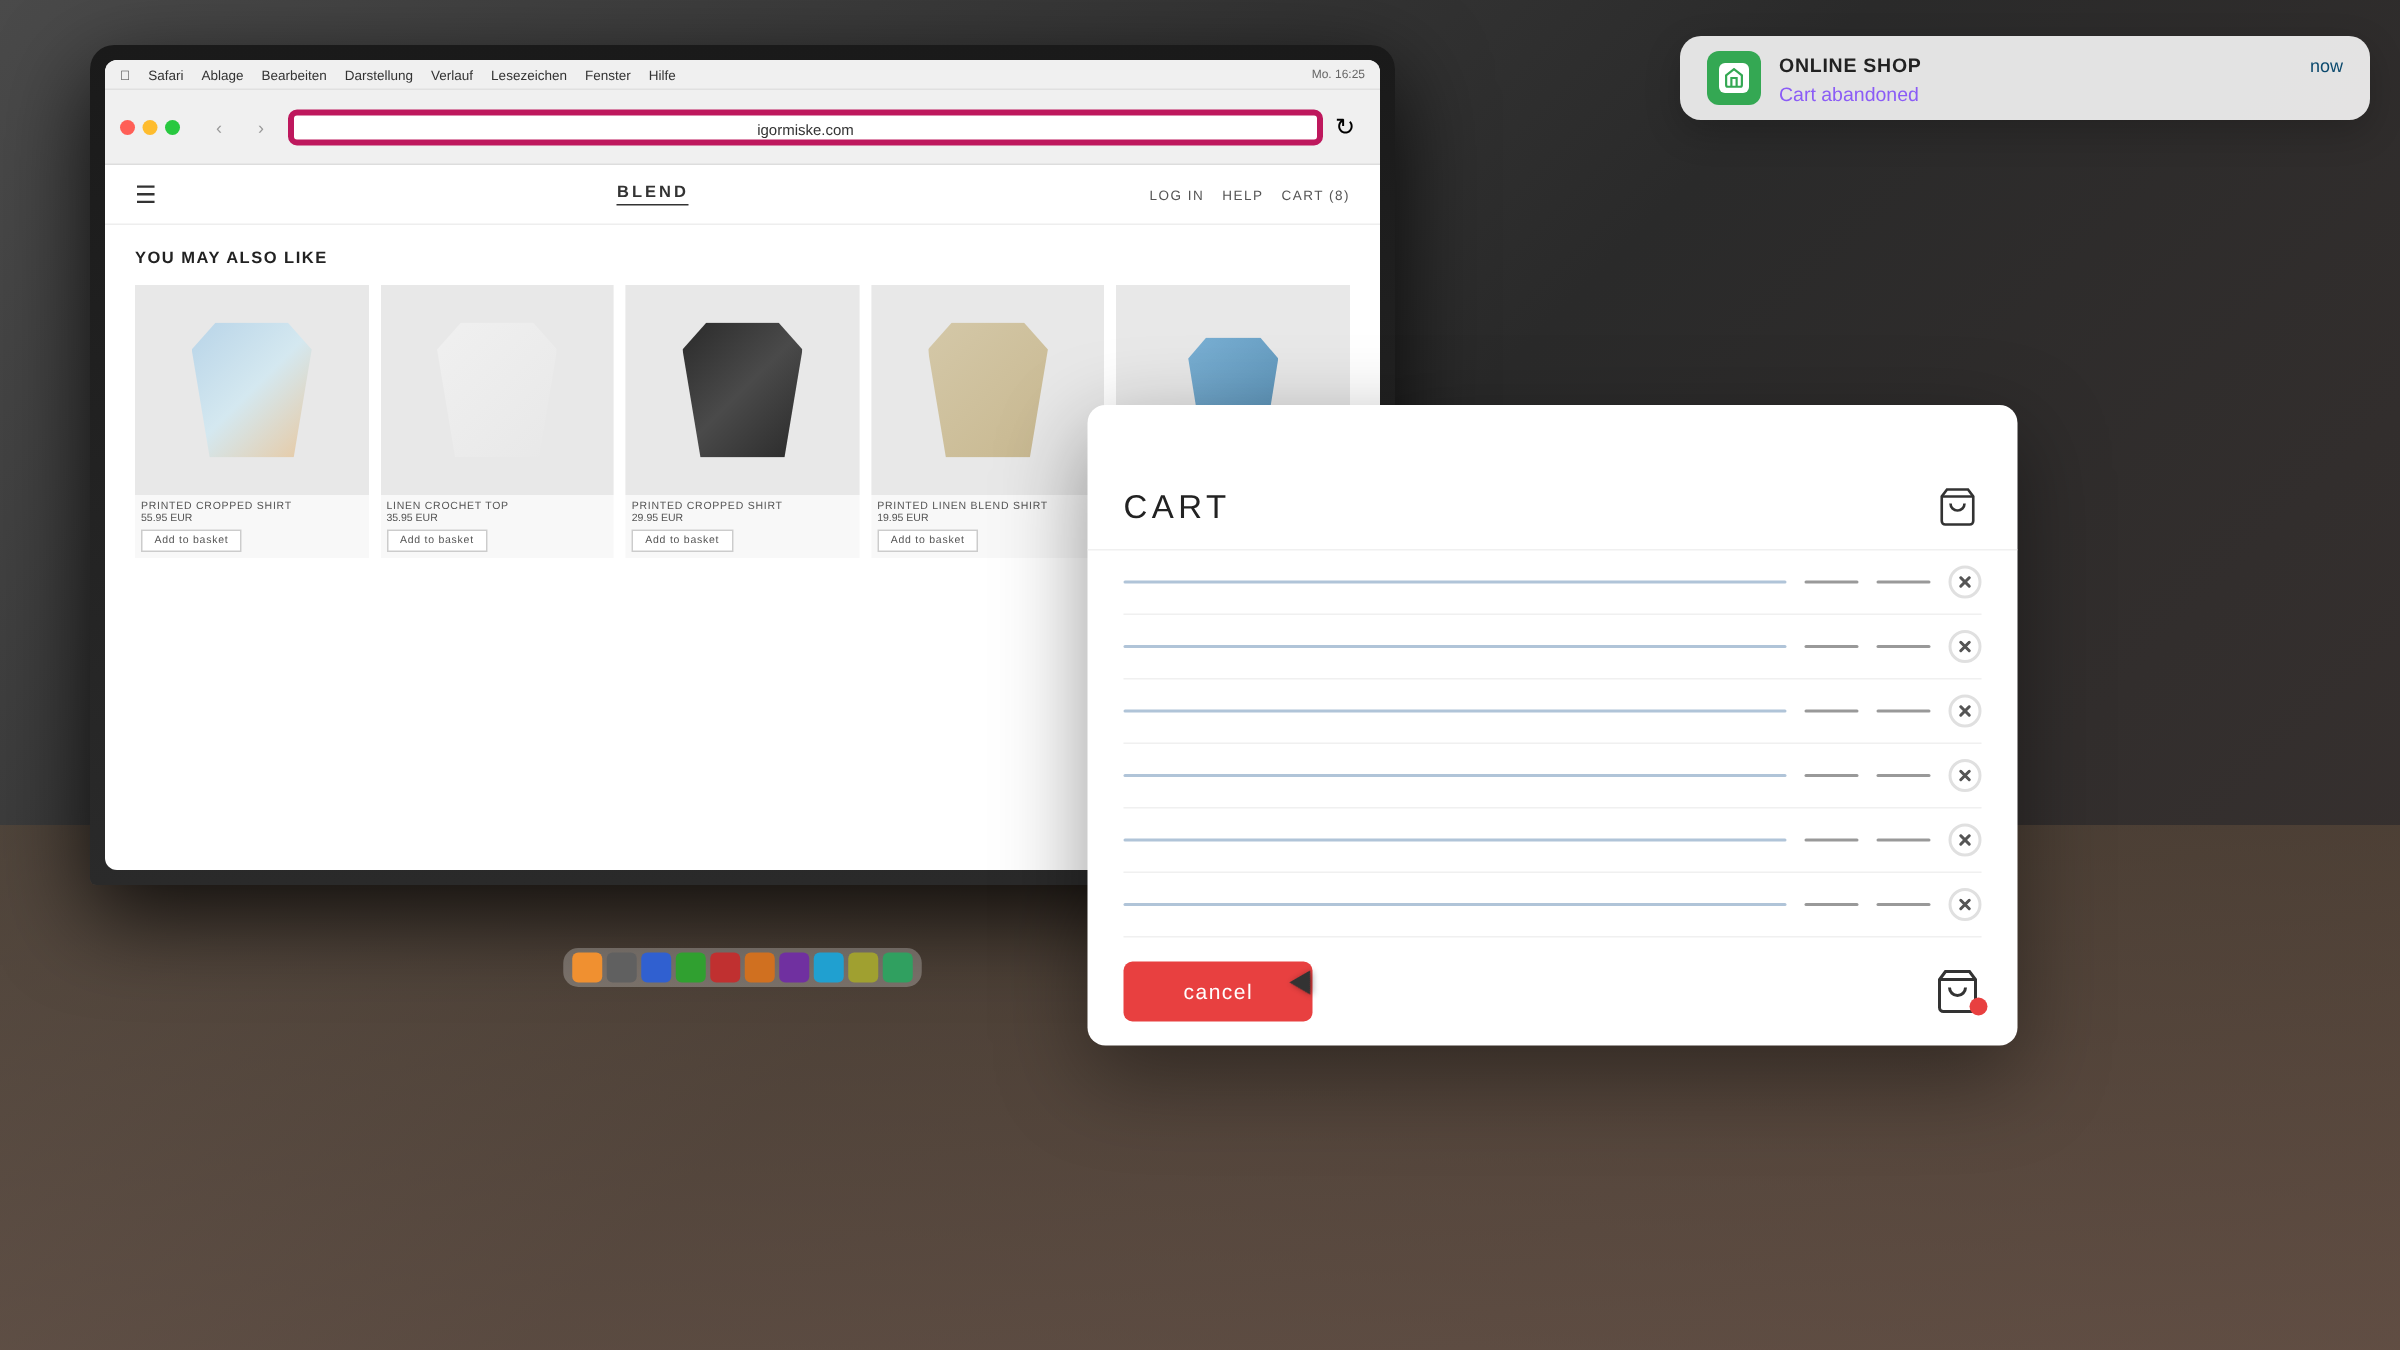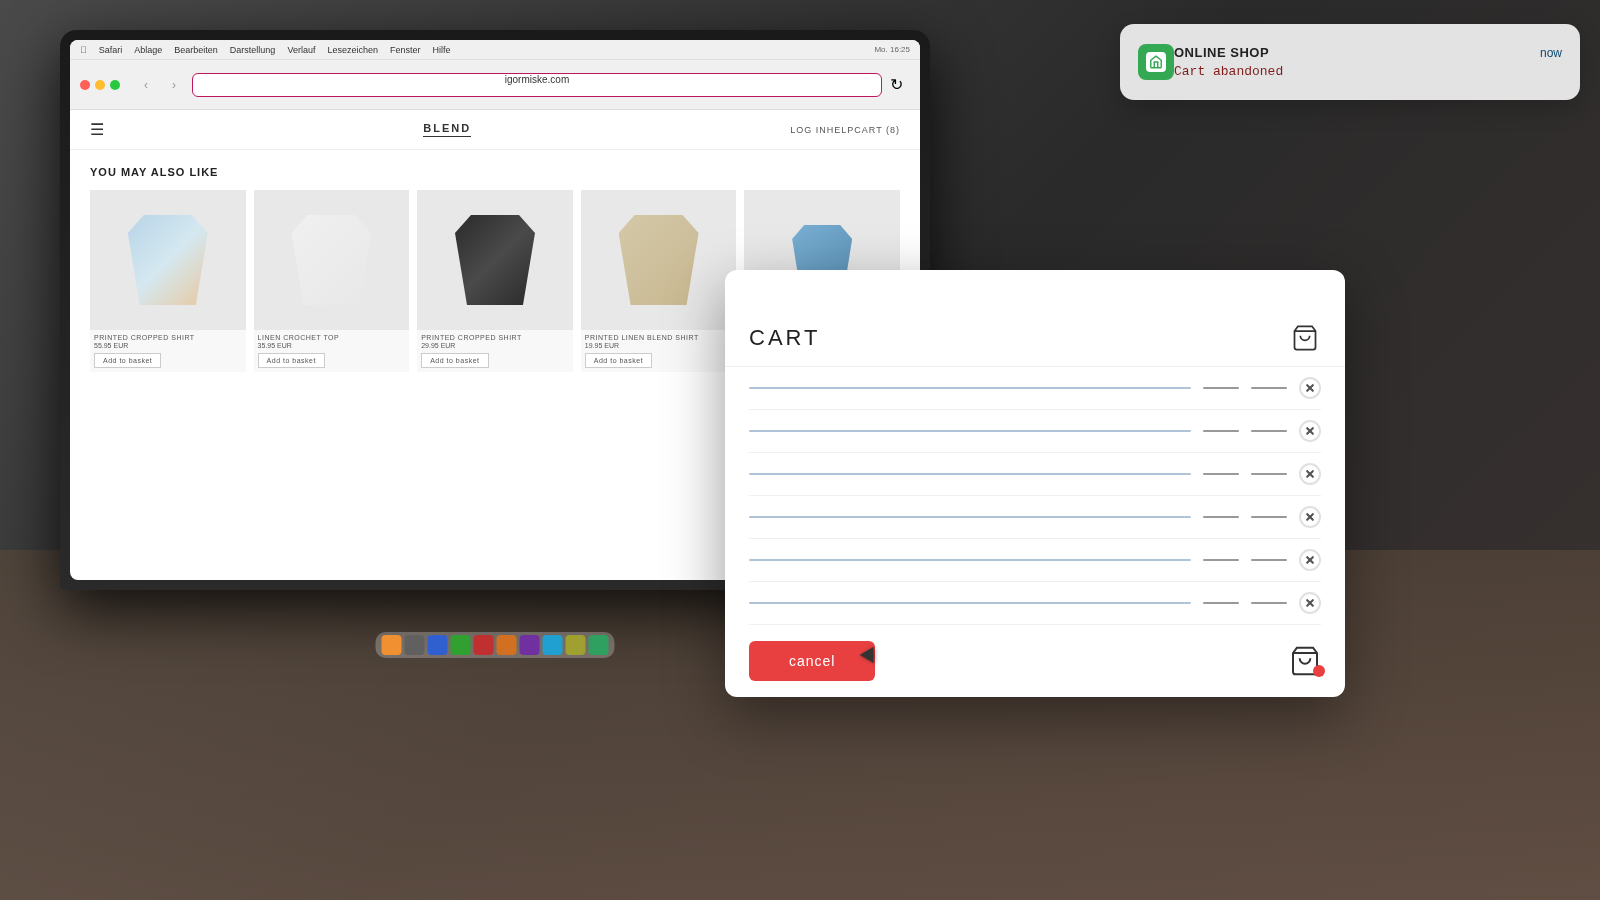--- a/index.html
+++ b/index.html
@@ -114,23 +114,23 @@
       justify-content: center;
       color: #999;
       font-size: 12px;
     }
 
     .safari-address-bar {
       flex: 1;
       height: 24px;
       background: white;
       border-radius: 6px;
-      border: 1px solid #be185d;
-      display: flex;
-      align-items: flex-start;
+      border: 4px solid #be185d;
+      display: flex;
+      align-items: flex-end;
       justify-content: center;
       font-size: 10px;
       color: #333;
     }
 
     .safari-menu-bar {
       height: 20px;
       background: #f0f0f0;
       border-bottom: 1px solid #e0e0e0;
       display: flex;
@@ -160,21 +160,21 @@
       font-size: 11px;
       letter-spacing: 2px;
       font-weight: 600;
       color: #333;
       border-bottom: 1px solid #333;
       padding-bottom: 2px;
     }
 
     .site-nav-right {
       display: flex;
-      gap: 0;
+      gap: 12px;
       font-size: 9px;
       color: #555;
       letter-spacing: 1px;
     }
 
     .website-body {
       padding: 16px 20px;
       background: #fff;
     }
 
@@ -412,24 +412,25 @@
     }
 
     
     .notification-banner {
       position: absolute;
       top: 24px;
       right: 20px;
       width: 460px;
       background: rgba(235,235,235,0.96);
       border-radius: 14px;
-      padding: 20px 18px;
+      padding: 10px 18px;
       box-shadow: 0 8px 24px rgba(0,0,0,0.2);
       display: flex;
-      align-items: center;
+      align-items: flex-end;
+      gap: 12px;
       z-index: 20;
     }
 
     .notif-icon {
       width: 36px;
       height: 36px;
       border-radius: 8px;
       background: #34a853;
       display: flex;
       align-items: center;
@@ -465,22 +466,21 @@
       letter-spacing: 0.5px;
     }
 
     .notif-time {
       font-size: 12px;
       color: #0c4a6e;
     }
 
     .notif-message {
       font-size: 13px;
-      color: #7f1d1d;
-      font-family: Liberation Mono, monospace;
+      color: #8b5cf6;
     }
 
     
     .cursor {
       position: absolute;
       z-index: 100;
       pointer-events: none;
     }
 
     .cursor-arrow {

